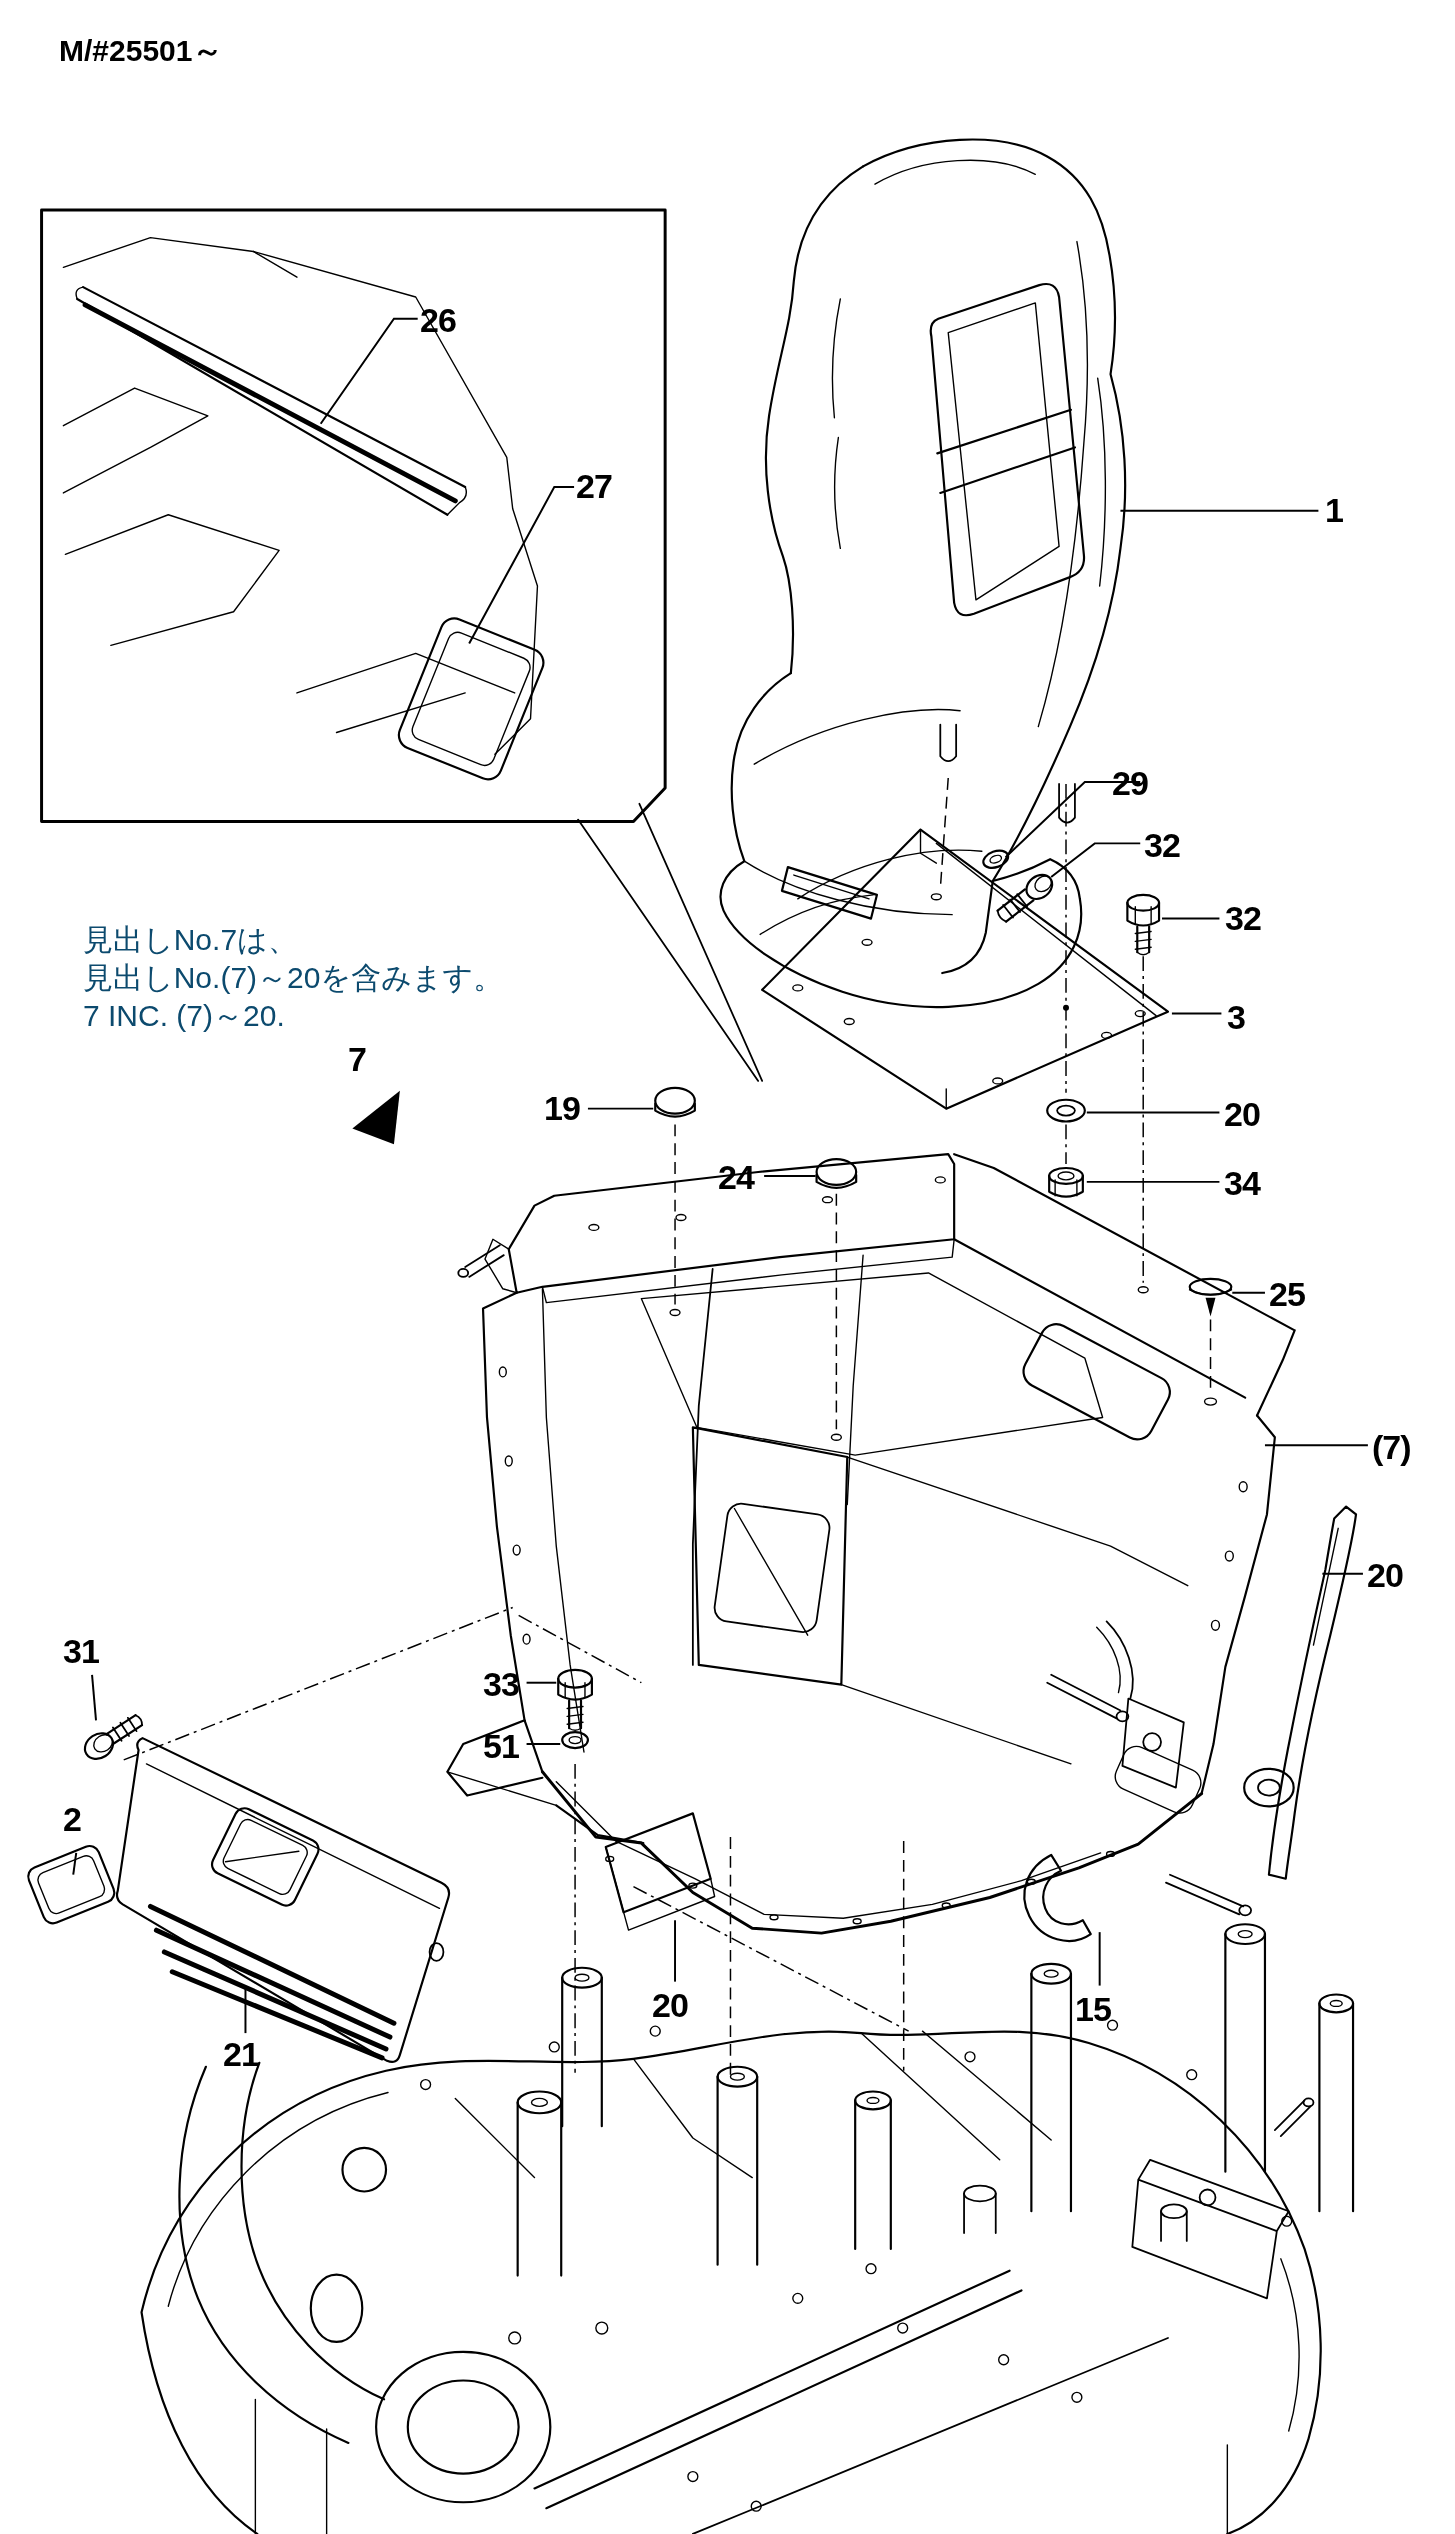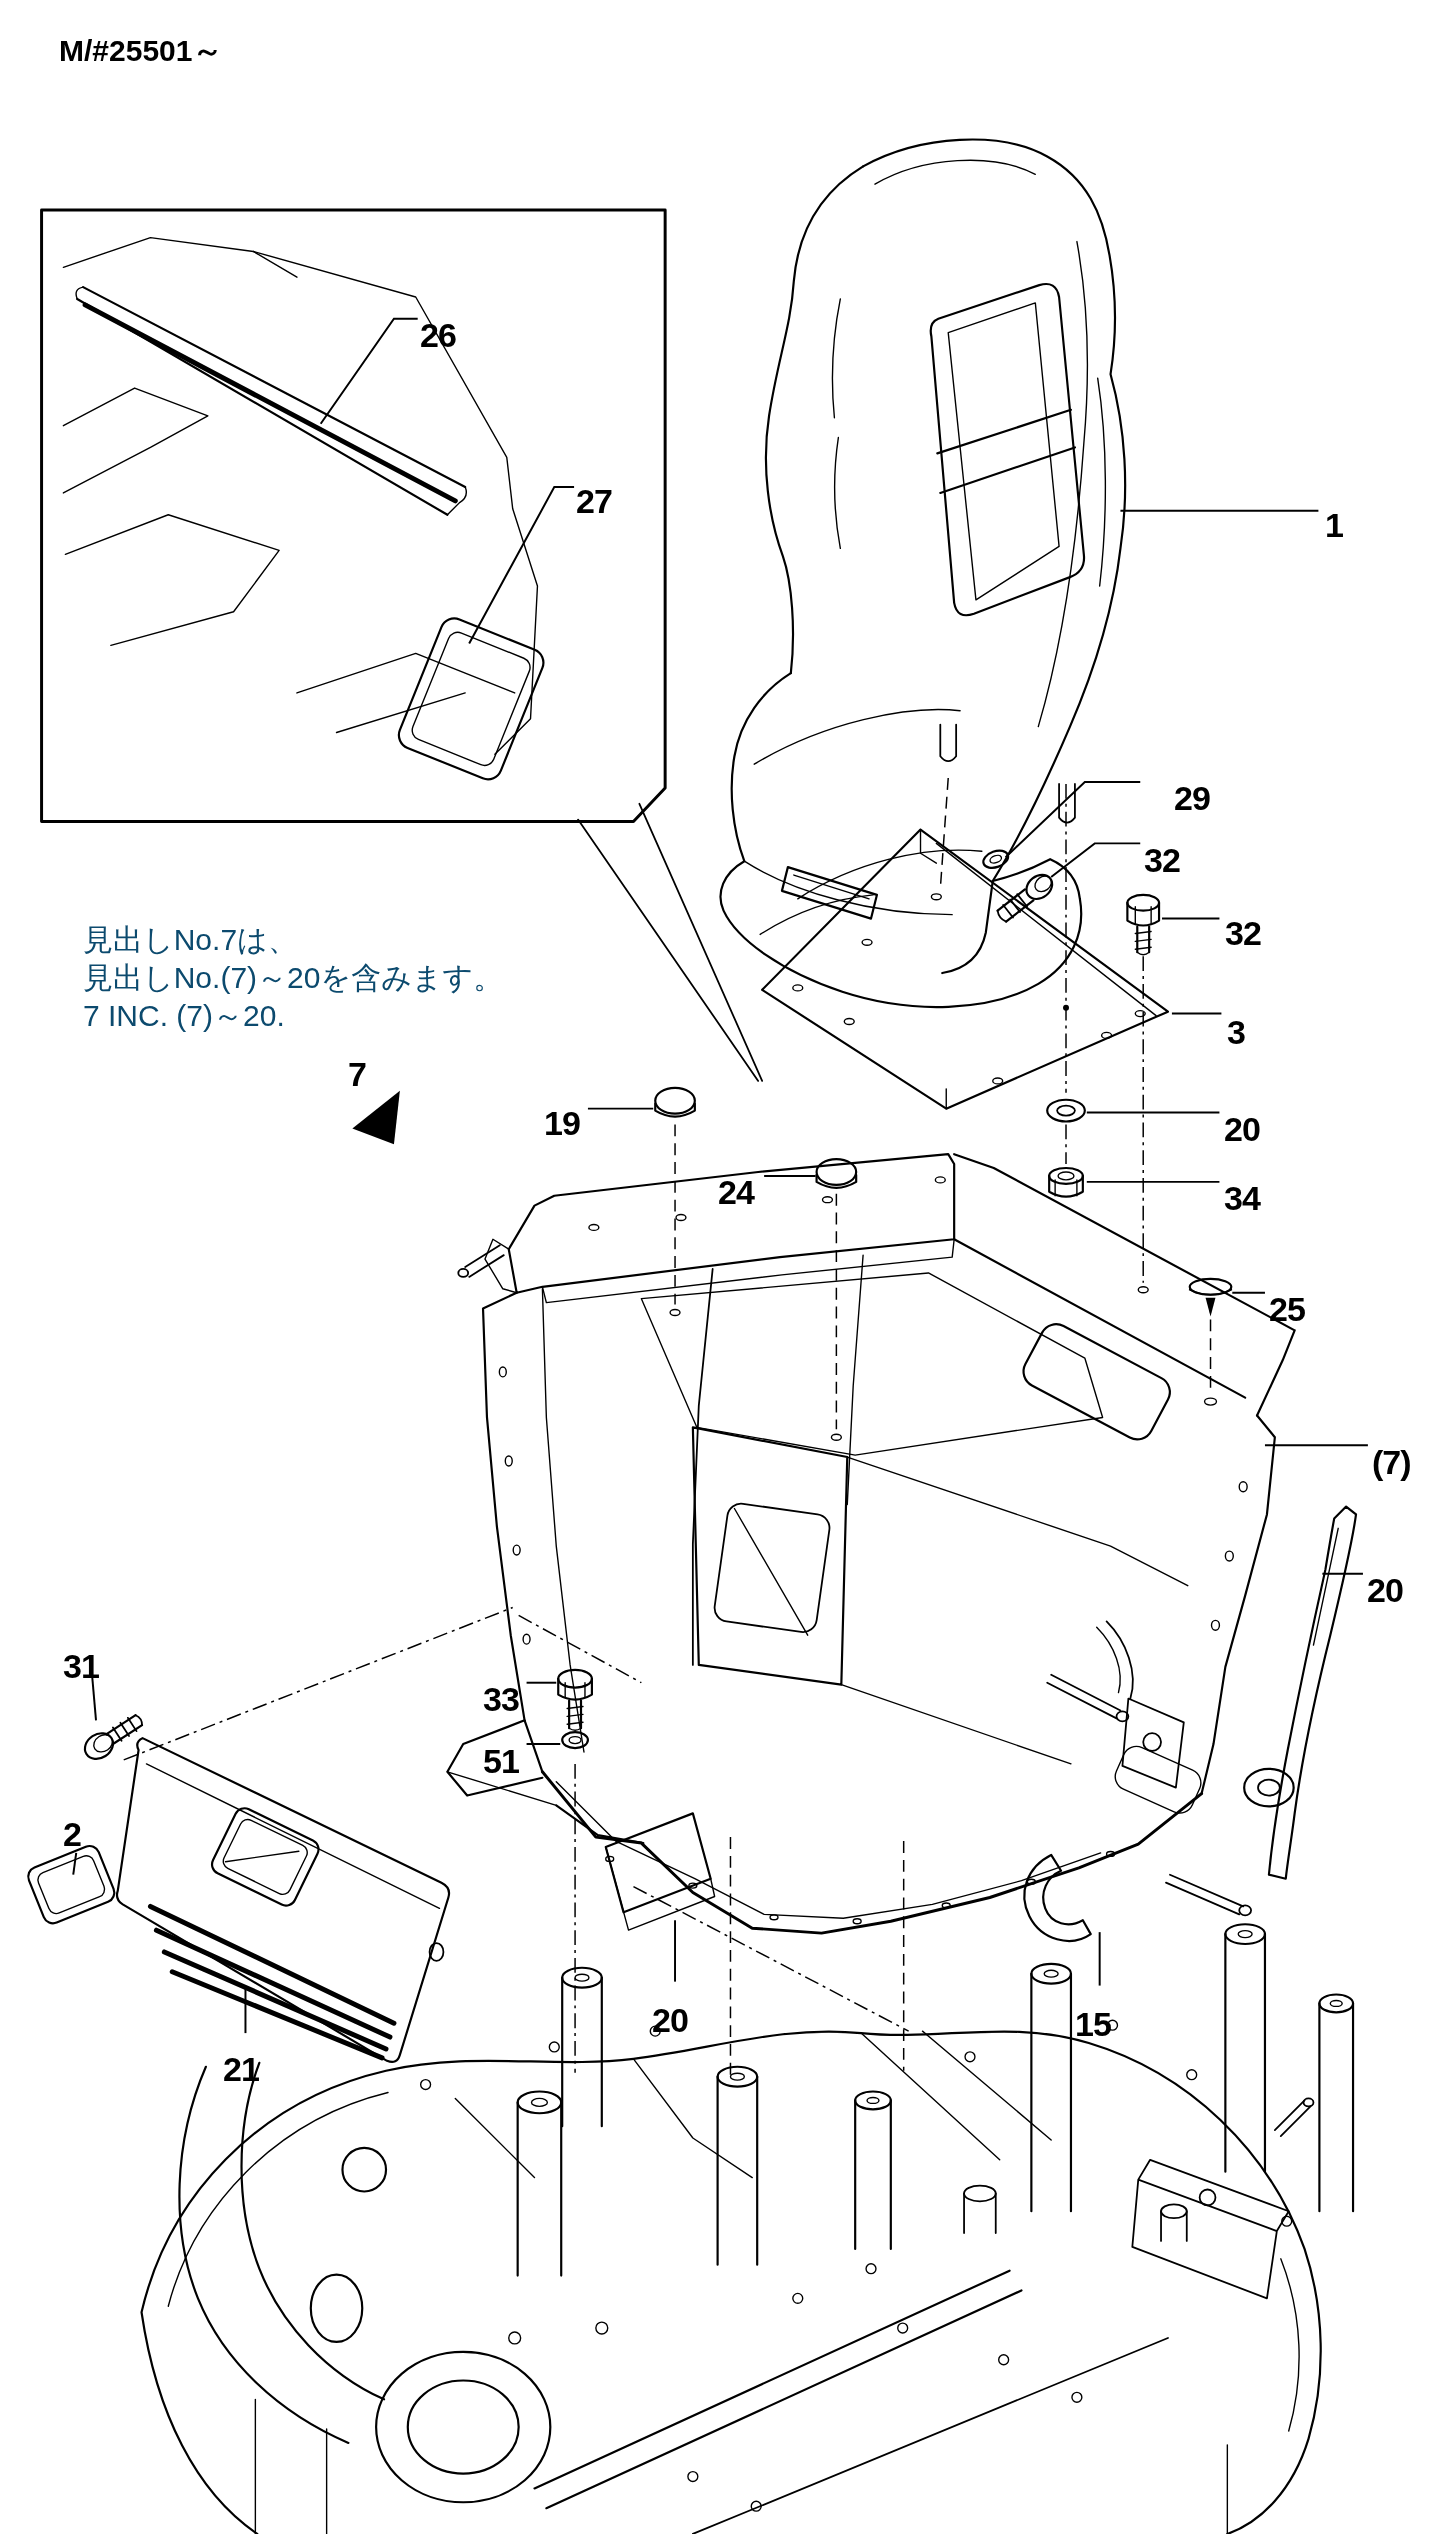--- a/index.html
+++ b/index.html
@@ -1,20 +1,20 @@
 <!DOCTYPE html>
 <html><head>
 <meta charset="utf-8">
 <style>
   html,body{margin:0;padding:0;}
   body{width:1455px;height:2534px;position:relative;background:#ffffff;overflow:hidden;
        font-family:"Liberation Sans",sans-serif;}
   .stage{position:absolute;left:0;top:0;width:1455px;height:2534px;border-radius:12px;}
   svg{position:absolute;left:0;top:0;}
-  .callout{position:absolute;font:700 34px/1 "Liberation Sans",sans-serif;letter-spacing:-1px;color:#000;margin-top:15px;}
+  .callout{position:absolute;font:700 34px/1 "Liberation Sans",sans-serif;letter-spacing:-1px;color:#000;}
   .hdr{position:absolute;left:59px;top:36px;font:700 30px/1 "Liberation Sans","DejaVu Sans",sans-serif;color:#000;}
   .note{position:absolute;left:83px;top:921px;font:400 30px/38px "Liberation Sans","DejaVu Sans",sans-serif;color:#0c4a6e;}
   .note div{white-space:pre;}
   
   .ln   {stroke:#000;fill:none;stroke-width:2.2;stroke-linejoin:round;stroke-linecap:round;}
   .lnT  {stroke:#000;fill:none;stroke-width:3;stroke-linejoin:round;stroke-linecap:round;}
   .lnt  {stroke:#000;fill:none;stroke-width:1.4;stroke-linejoin:round;stroke-linecap:round;}
   .lnm  {stroke:#000;fill:none;stroke-width:1.8;stroke-linejoin:round;stroke-linecap:round;}
   .lv   {stroke:#000;fill:none;stroke-width:5;stroke-linecap:round;}
   .ldr  {stroke:#000;fill:none;stroke-width:2;}
@@ -353,21 +353,21 @@
 
   <div class="note">
     <div>見出しNo.7は、</div>
     <div>見出しNo.(7)～20を含みます。</div>
     <div>7 INC. (7)～20.</div>
   </div>
 
   <div class="callout" style="left:420px;top:303px">26</div>
   <div class="callout" style="left:576px;top:469px">27</div>
   <div class="callout" style="left:1325px;top:493px">1</div>
-  <div class="callout" style="left:1174px;top:766px">29</div>
+  <div class="callout" style="left:1112px;top:766px">29</div>
   <div class="callout" style="left:1144px;top:828px">32</div>
   <div class="callout" style="left:1225px;top:901px">32</div>
   <div class="callout" style="left:1227px;top:1000px">3</div>
   <div class="callout" style="left:1224px;top:1097px">20</div>
   <div class="callout" style="left:1224px;top:1166px">34</div>
   <div class="callout" style="left:544px;top:1091px">19</div>
   <div class="callout" style="left:718px;top:1160px">24</div>
   <div class="callout" style="left:1269px;top:1277px">25</div>
   <div class="callout" style="left:1372px;top:1430px">(7)</div>
   <div class="callout" style="left:1367px;top:1558px">20</div>

